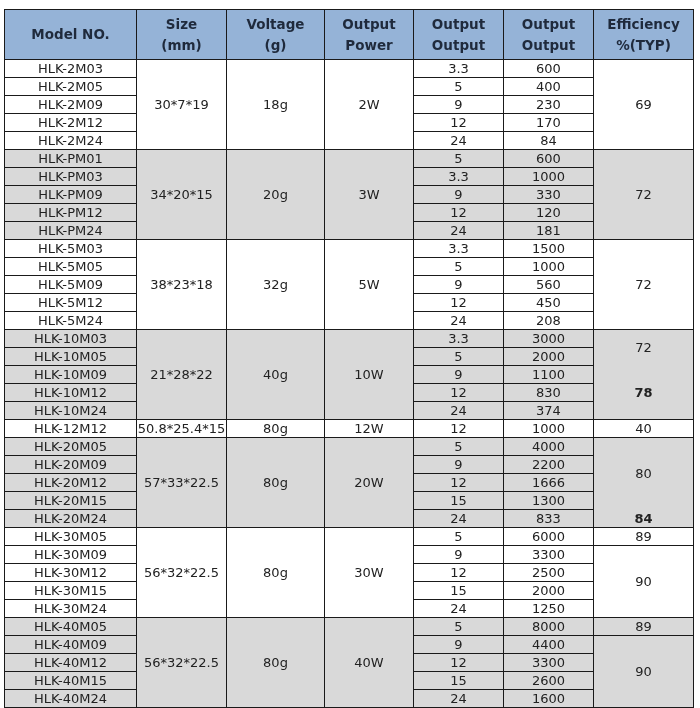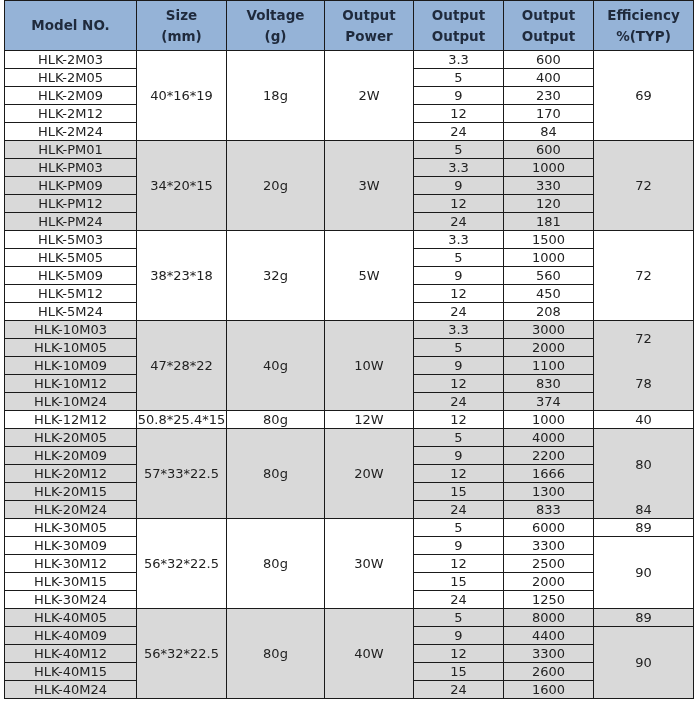--- a/index.html
+++ b/index.html
@@ -1,38 +1,38 @@
 <!DOCTYPE html>
 <html><head>
 <meta charset="utf-8">
 <style>
   html, body { margin:0; padding:0; background:#ffffff; }
   body { width:700px; height:708px; position:relative; overflow:hidden; }
   table.spec {
-    position:absolute; left:4px; top:0;
+    position:absolute; left:4px; top:9px;
     border-collapse:collapse;
     font-family:"DejaVu Sans", sans-serif;
     font-size:13px; color:#222;
     table-layout:fixed;
   }
   table.spec td, table.spec th {
     border:1px solid #1a1a1a;
     text-align:center; vertical-align:middle;
     padding:0; height:17px; line-height:16px;
     white-space:nowrap;
   }
   table.spec th {
     background:#95b3d7; color:#1f2a3c;
     font-weight:bold; font-size:13.5px; line-height:21px;
     height:49px;
   }
   tr.g td { background:#d9d9d9; }
   tr.w td { background:#ffffff; }
   td.noborder-b { border-bottom-color:transparent !important; }
-  td.noborder-t { border-top-color:transparent !important; }
+  td.noborder-t { border-top-color:transparent !important;font-weight:bold; }
 </style>
 </head>
 <body>
 
 <table class="spec">
   <colgroup>
     <col style="width:132px">
       <col style="width:90px">
       <col style="width:98px">
       <col style="width:89px">
@@ -47,21 +47,21 @@
       <th><span>Voltage</span><br><span>(g)</span></th>
       <th><span>Output</span><br><span>Power</span></th>
       <th><span>Output</span><br><span>Output</span></th>
       <th><span>Output</span><br><span>Output</span></th>
       <th><span>Efficiency</span><br><span>%(TYP)</span></th>
     </tr>
   </thead>
   <tbody id="tbody">
       <tr class="w">
         <td>HLK-2M03</td>
-        <td rowspan="5">40*16*19</td>
+        <td rowspan="5">30*7*19</td>
         <td rowspan="5">18g</td>
         <td rowspan="5">2W</td>
         <td>3.3</td>
         <td>600</td>
         <td rowspan="5">69</td>
       </tr>
       <tr class="w">
         <td>HLK-2M05</td>
         <td>5</td>
         <td>400</td>
@@ -134,21 +134,21 @@
         <td>12</td>
         <td>450</td>
       </tr>
       <tr class="w">
         <td>HLK-5M24</td>
         <td>24</td>
         <td>208</td>
       </tr>
       <tr class="g">
         <td>HLK-10M03</td>
-        <td rowspan="5">47*28*22</td>
+        <td rowspan="5">21*28*22</td>
         <td rowspan="5">40g</td>
         <td rowspan="5">10W</td>
         <td>3.3</td>
         <td>3000</td>
         <td rowspan="2" class="noborder-b">72</td>
       </tr>
       <tr class="g">
         <td>HLK-10M05</td>
         <td>5</td>
         <td>2000</td>

